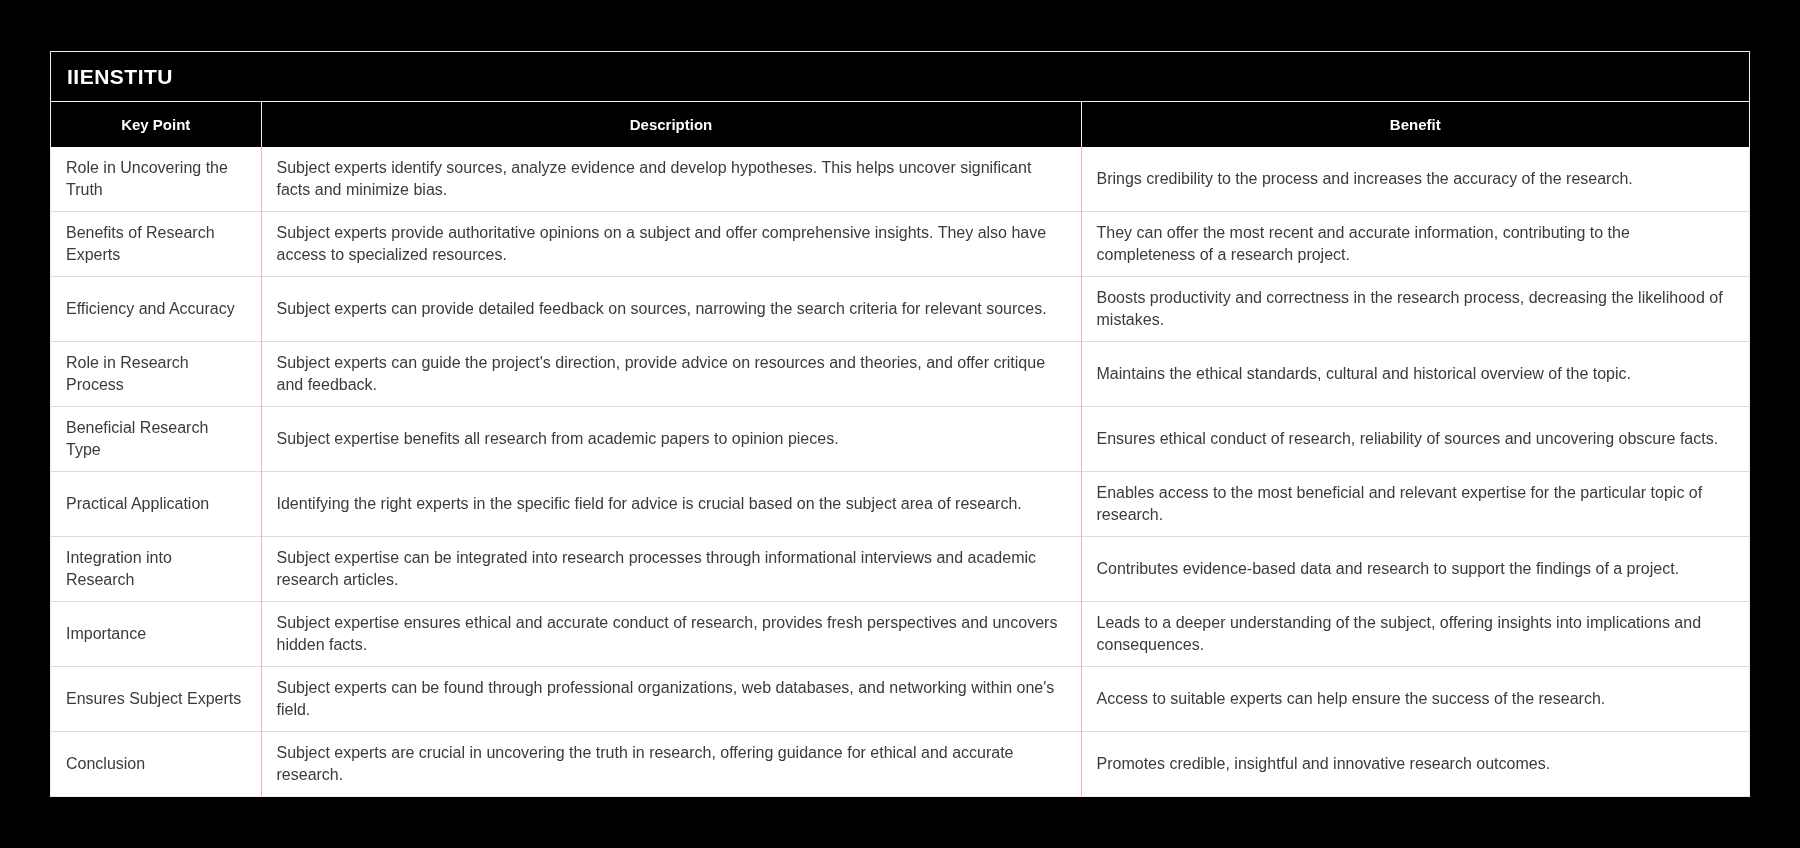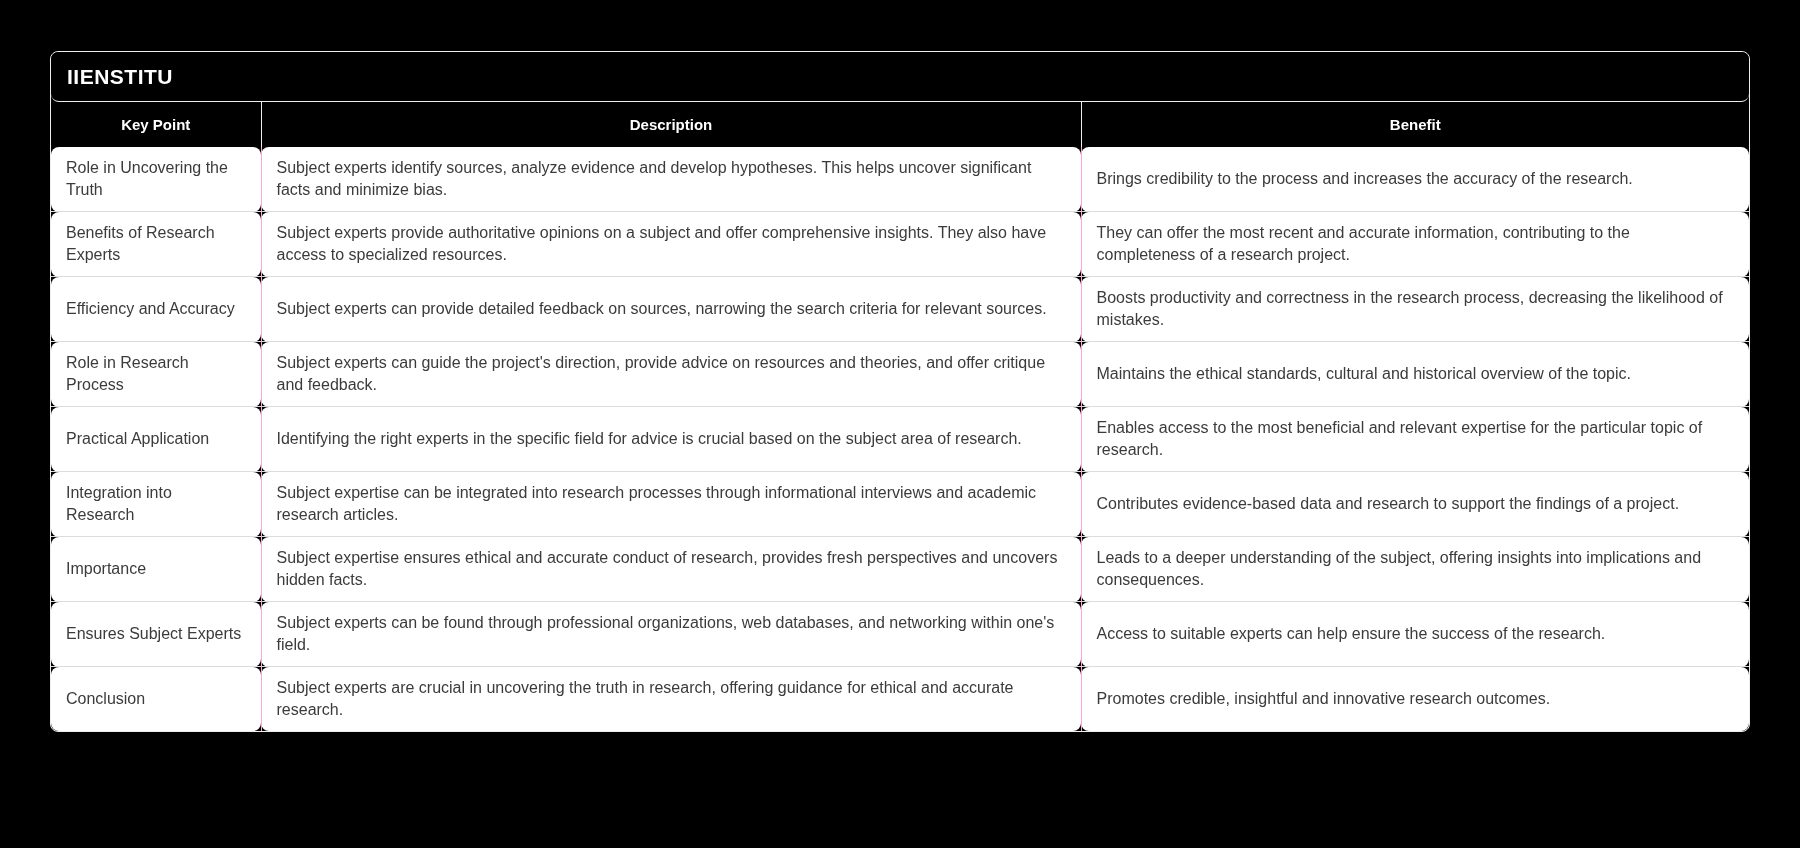--- a/index.html
+++ b/index.html
@@ -1,15 +1,15 @@
 <!DOCTYPE html>
 <html><head>
 <meta charset="utf-8">
 <style>
-  * { margin: 0; padding: 0; box-sizing: border-box; border-radius: 8px; }
+  * { margin: 0; padding: 0; box-sizing: border-box; }
   html, body {
     width: 1800px;
     height: 848px;
     background: #000000;
     font-family: "Liberation Sans", sans-serif;
     overflow: hidden;
     position: relative;
   }
   .card {
     position: absolute;
@@ -101,20 +101,25 @@
         <td>Efficiency and Accuracy</td>
         <td>Subject experts can provide detailed feedback on sources, narrowing the search criteria for relevant sources.</td>
         <td>Boosts productivity and correctness in the research process, decreasing the likelihood of mistakes.</td>
       </tr>
       <tr>
         <td>Role in Research Process</td>
         <td>Subject experts can guide the project's direction, provide advice on resources and theories, and offer critique and feedback.</td>
         <td>Maintains the ethical standards, cultural and historical overview of the topic.</td>
       </tr>
       <tr>
+        <td>Beneficial Research Type</td>
+        <td>Subject expertise benefits all research from academic papers to opinion pieces.</td>
+        <td>Ensures ethical conduct of research, reliability of sources and uncovering obscure facts.</td>
+      </tr>
+      <tr>
         <td>Practical Application</td>
         <td>Identifying the right experts in the specific field for advice is crucial based on the subject area of research.</td>
         <td>Enables access to the most beneficial and relevant expertise for the particular topic of research.</td>
       </tr>
       <tr>
         <td>Integration into Research</td>
         <td>Subject expertise can be integrated into research processes through informational interviews and academic research articles.</td>
         <td>Contributes evidence-based data and research to support the findings of a project.</td>
       </tr>
       <tr>

